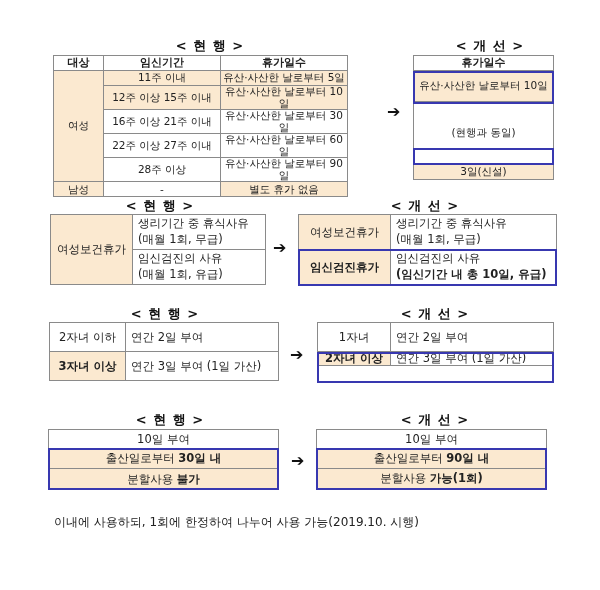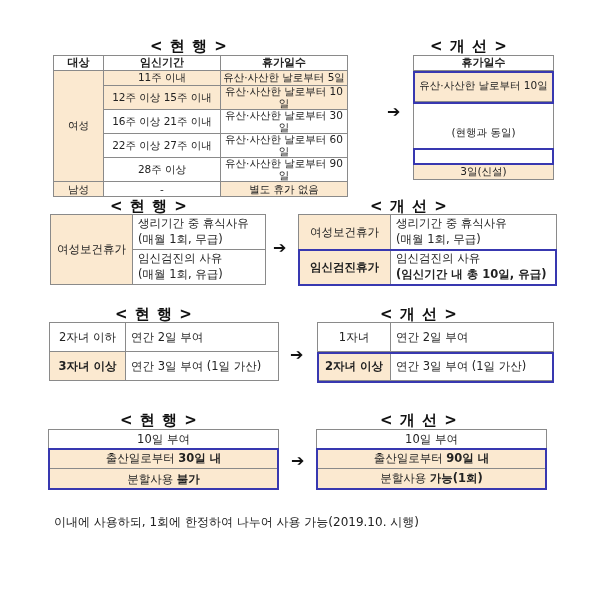--- a/index.html
+++ b/index.html
@@ -1,18 +1,18 @@
 <!DOCTYPE html>
 <html><head>
 <meta charset="utf-8">
 <style>
   html, body { margin:0; padding:0; background:#ffffff; }
   body { width:600px; height:590px; position:relative; overflow:hidden;
          font-family:"DejaVu Sans", sans-serif; color:#222; font-size:11px; }
-  .sec-title { position:absolute; font-weight:bold; font-size:15px; text-align:left; letter-spacing:1px; color:#111; }
+  .sec-title { position:absolute; font-weight:bold; font-size:13px; text-align:center; letter-spacing:1px; color:#111; }
   table { border-collapse:collapse; position:absolute; table-layout:fixed; }
   td { border:1px solid #8a8a8a; padding:0; text-align:center; vertical-align:middle; font-size:10.5px; line-height:1.1; }
   .beige { background:#fbe9d0; }
   .hdr { font-weight:bold; font-size:11px; }
   .bold { font-weight:bold; }
   .hl { position:absolute; border:2px solid #3838b0; box-sizing:border-box; pointer-events:none; }
   .arrow { position:absolute; font-size:16px; font-weight:bold; color:#111; }
   .left { text-align:left; padding-left:5px;border-radius:9px; }
   .note { position:absolute; font-size:12px; color:#222; line-height:1.7; }
 </style>
@@ -163,21 +163,21 @@
 <table style="left:317px; top:322px; width:236px;">
   <colgroup>
       <col style="width:73px">
       <col style="width:163px">
     </colgroup>
   <tbody>
       <tr style="height:29px">
     <td style="font-size:11.5px;">1자녀</td>
     <td class="left" style="font-size:11.5px;">연간 2일 부여</td>
   </tr>
-  <tr style="height:29px">
+  <tr style="height:14px">
     <td class="beige bold" style="font-size:11.5px;">2자녀 이상</td>
     <td class="left" style="font-size:11.5px;">연간 3일 부여 (1일 가산)</td>
   </tr>
 </tbody>
   </table>
 <div class="hl" style="left:317px; top:352px; width:237px; height:31px;"></div>
 
 <div class="sec-title" style="left:120px; top:411px; width:100px;">&lt; 현  행 &gt;</div>
 <div class="sec-title" style="left:380px; top:411px; width:110px;">&lt; 개  선 &gt;</div>
 

